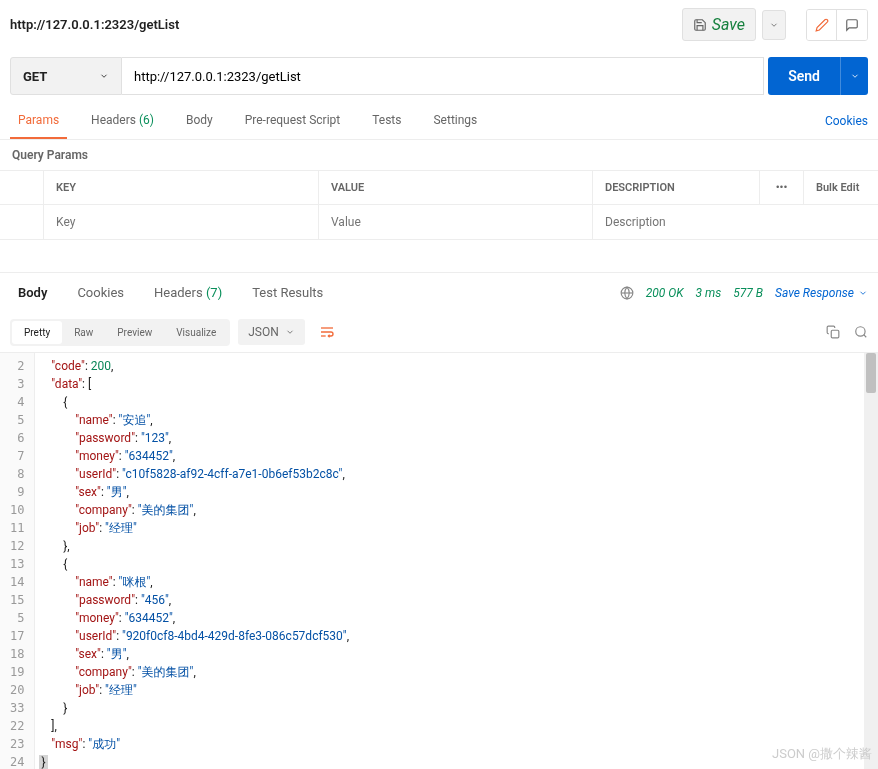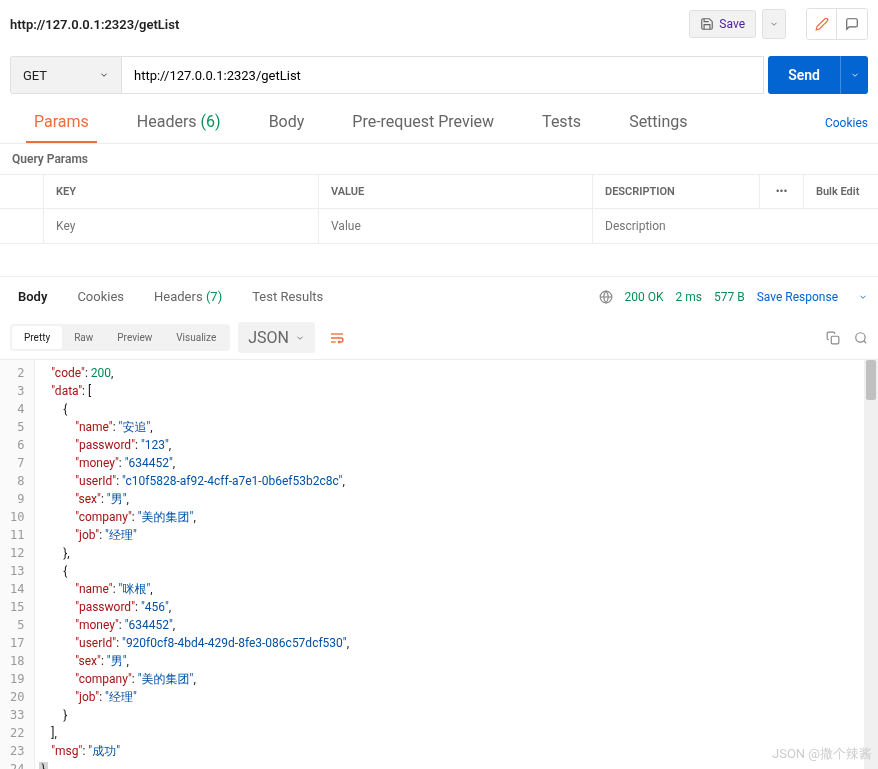--- a/index.html
+++ b/index.html
@@ -1,39 +1,39 @@
 <!DOCTYPE html>
 <html><head>
 <meta charset="utf-8">
 <style>
 * { box-sizing: border-box; margin: 0; padding: 0; font-family: -apple-system, BlinkMacSystemFont, "Segoe UI", Roboto, sans-serif; }
 body { width: 878px; height: 769px; background: #fff; font-size: 13px; color: #212121; }
 .top-bar { display: flex; align-items: center; padding: 8px 10px; }
 .tab-title { font-weight: 600; font-size: 13px; flex: 1; }
 .btn-group { display: flex; gap: 6px; align-items: center; }
 .save-btn { display: flex; align-items: center; gap: 5px; background: #f2f2f2; border: 1px solid #e0e0e0; padding: 6px 10px; border-radius: 3px; cursor: pointer; color: #666; }
-.save-btn .lbl { color: #4c1d95; font-size: 12px; }
+.save-btn .lbl { color: #15803d; font-size: 16px; font-style: italic; }
 .icon-btn { width: 30px; height: 30px; display: flex; align-items: center; justify-content: center; border: 1px solid #e0e0e0; background: #fff; border-radius: 3px; cursor: pointer; color: #666; }
 .icon-btn.edit { color: #f26b3a; }
 .chev-btn { width: 24px; height: 30px; background: #f2f2f2; border: 1px solid #e0e0e0; border-radius: 3px; display:flex; align-items:center; justify-content:center; color:#666; cursor:pointer;}
 .edit-group { display:flex; border:1px solid #e0e0e0; border-radius:3px; overflow:hidden; margin-left:14px;}
 .edit-group .icon-btn { border:none; border-right:1px solid #e0e0e0; border-radius:0;}
 .edit-group .icon-btn:last-child{border-right:none;}
 
 .url-row { display: flex; padding: 8px 10px; gap: 0; }
 .method-sel { display: flex; align-items: center; background: #f2f2f2; border: 1px solid #e0e0e0; border-radius: 3px 0 0 3px; padding: 0 12px; width: 112px; height: 38px; cursor:pointer; }
-.method-sel .m { font-weight: 400; font-size: 13px; flex:1; }
+.method-sel .m { font-weight: 700; font-size: 13px; flex:1; }
 .method-sel svg { width:10px; height:10px; }
 .url-input { flex: 1; border: 1px solid #e0e0e0; border-left: none; height: 38px; padding: 0 12px; font-size: 13px; outline:none; }
 .send-btn { display:flex; border-radius:3px; overflow:hidden; margin-left:4px;}
 .send-main { background: #0265d2; color: #fff; border: none; height: 38px; padding: 0 20px; font-weight: 600; font-size: 14px; cursor:pointer; }
 .send-chev { background: #0265d2; color:#fff; border:none; border-left:1px solid rgba(255,255,255,0.25); width:28px; height:38px; display:flex; align-items:center; justify-content:center; cursor:pointer;}
 
 .req-tabs { display: flex; align-items: center; border-bottom: 1px solid #ededed; padding: 0 10px; }
-.req-tab { padding: 10px 8px; margin-right: 16px; font-size: 16px; color: #666; cursor:pointer; border-bottom:2px solid transparent;margin-left:16px; }
+.req-tab { padding: 10px 8px; margin-right: 16px; font-size: 12px; color: #666; cursor:pointer; border-bottom:2px solid transparent; }
 .req-tab.active { color: #f26b3a; border-bottom-color:#f26b3a; }
 .req-tab .cnt { color: #0a8f5b; }
 .cookies-link { margin-left: auto; color: #0265d2; font-size: 12px; cursor:pointer; padding: 10px 0; }
 
 .sub-header { padding: 8px 12px; font-weight:600; font-size:12px; color:#666;}
 
 .params-table { width: 100%; }
 .params-table .hdr { display:flex; border-top:1px solid #ededed; border-bottom:1px solid #ededed; }
 .params-table .row { display:flex; border-bottom:1px solid #ededed; }
 .params-table .cell { padding: 10px 12px; border-right:1px solid #ededed; font-size:12px; }
@@ -46,31 +46,31 @@
 .params-table .c-bulk { flex:0 0 74px; font-weight:600; cursor:pointer; border-right:none;}
 .params-table .row .cell { color:#999; }
 .params-table .row input { border:none; outline:none; width:100%; font-size:12px; color:#212121;}
 
 .gap { height: 32px; }
 
 .resp-row { display:flex; align-items:center; padding: 6px 10px; border-top:1px solid #ededed; }
 .resp-tab { padding: 6px 8px; margin-right: 14px; font-size: 13px; color:#666; cursor:pointer; }
 .resp-tab.active { color:#212121; font-weight:600; }
 .resp-tab .cnt{color:#0a8f5b;}
-.status-bar { margin-left:auto; display:flex; align-items:center; gap:12px; font-size:12px; }
+.status-bar { margin-left:auto; display:flex; align-items:center; gap:12px; font-size:12px;font-style:italic; }
 .globe { color:#888; }
 .status-ok { color:#0a8f5b; }
 .metric { color:#0a8f5b; }
-.save-resp { color:#0265d2; cursor:pointer; display:flex; align-items:center; gap:20px;}
+.save-resp { color:#0265d2; cursor:pointer; display:flex; align-items:center; gap:4px;}
 
 .view-row { display:flex; align-items:center; padding:6px 10px; gap:8px; border-bottom:1px solid #ededed;}
 .tab-pills { display:flex; background:#f2f2f2; border-radius:4px; padding:2px;}
 .pill { padding:6px 12px; font-size:10px; color:#666; border-radius:3px; cursor:pointer;}
 .pill.active{background:#fff; color:#212121;}
-.json-sel{display:flex;align-items:center;gap:6px;background:#f2f2f2;padding:6px 10px;border-radius:3px;cursor:pointer;color:#666;font-size:16px;}
+.json-sel{display:flex;align-items:center;gap:6px;background:#f2f2f2;padding:6px 10px;border-radius:3px;cursor:pointer;color:#666;font-size:12px;}
 .wrap-icon{padding:6px;color:#f26b3a;cursor:pointer;}
 .tool-icons{margin-left:auto;display:flex;gap:14px;color:#888;}
 .tool-icons span{cursor:pointer;}
 
 .code-area{display:flex;height:420px;overflow:auto;position:relative;}
 .gutter{background:#fafafa;padding:4px 0;text-align:right;border-right:1px solid #ededed;user-select:none;}
 .gutter div{padding:0 10px;height:18px;line-height:18px;font-size:12px;color:#999;font-family:Menlo,Consolas,monospace;}
 .code{flex:1;padding:4px 0;font-family:Menlo,Consolas,monospace;font-size:12px;}
 .code .ln{height:18px;line-height:18px;white-space:pre;padding-left:4px;}
 .k{color:#a31515;}
@@ -133,21 +133,21 @@
           <polyline points="6 9 12 15 18 9"></polyline>
         </svg>
     </button>
   </div>
 </div>
 
 <div class="req-tabs">
   <div class="req-tab active">Params</div>
   <div class="req-tab"><span>Headers</span> <span class="cnt">(6)</span></div>
   <div class="req-tab">Body</div>
-  <div class="req-tab">Pre-request Preview</div>
+  <div class="req-tab">Pre-request Script</div>
   <div class="req-tab">Tests</div>
   <div class="req-tab">Settings</div>
   <div class="cookies-link">Cookies</div>
 </div>
 
 <div class="sub-header">Query Params</div>
 
 <div class="params-table">
   <div class="hdr">
     <div class="cell c-check"></div>
@@ -176,21 +176,21 @@
   <div class="resp-tab">Test Results</div>
   <div class="status-bar">
     <span class="globe">
       <svg width="14" height="14" viewBox="0 0 24 24" fill="none" stroke="currentColor" stroke-width="2">
           <circle cx="12" cy="12" r="10"></circle>
           <line x1="2" y1="12" x2="22" y2="12"></line>
           <path d="M12 2a15 15 0 0 1 0 20a15 15 0 0 1 0-20z"></path>
         </svg>
     </span>
     <span class="status-ok">200 OK</span>
-    <span class="metric">2 ms</span>
+    <span class="metric">3 ms</span>
     <span class="metric">577 B</span>
     <span class="save-resp">
       <span>Save Response</span>
       <svg width="10" height="10" viewBox="0 0 24 24" fill="none" stroke="currentColor" stroke-width="2">
           <polyline points="6 9 12 15 18 9"></polyline>
         </svg>
     </span>
   </div>
 </div>
 

